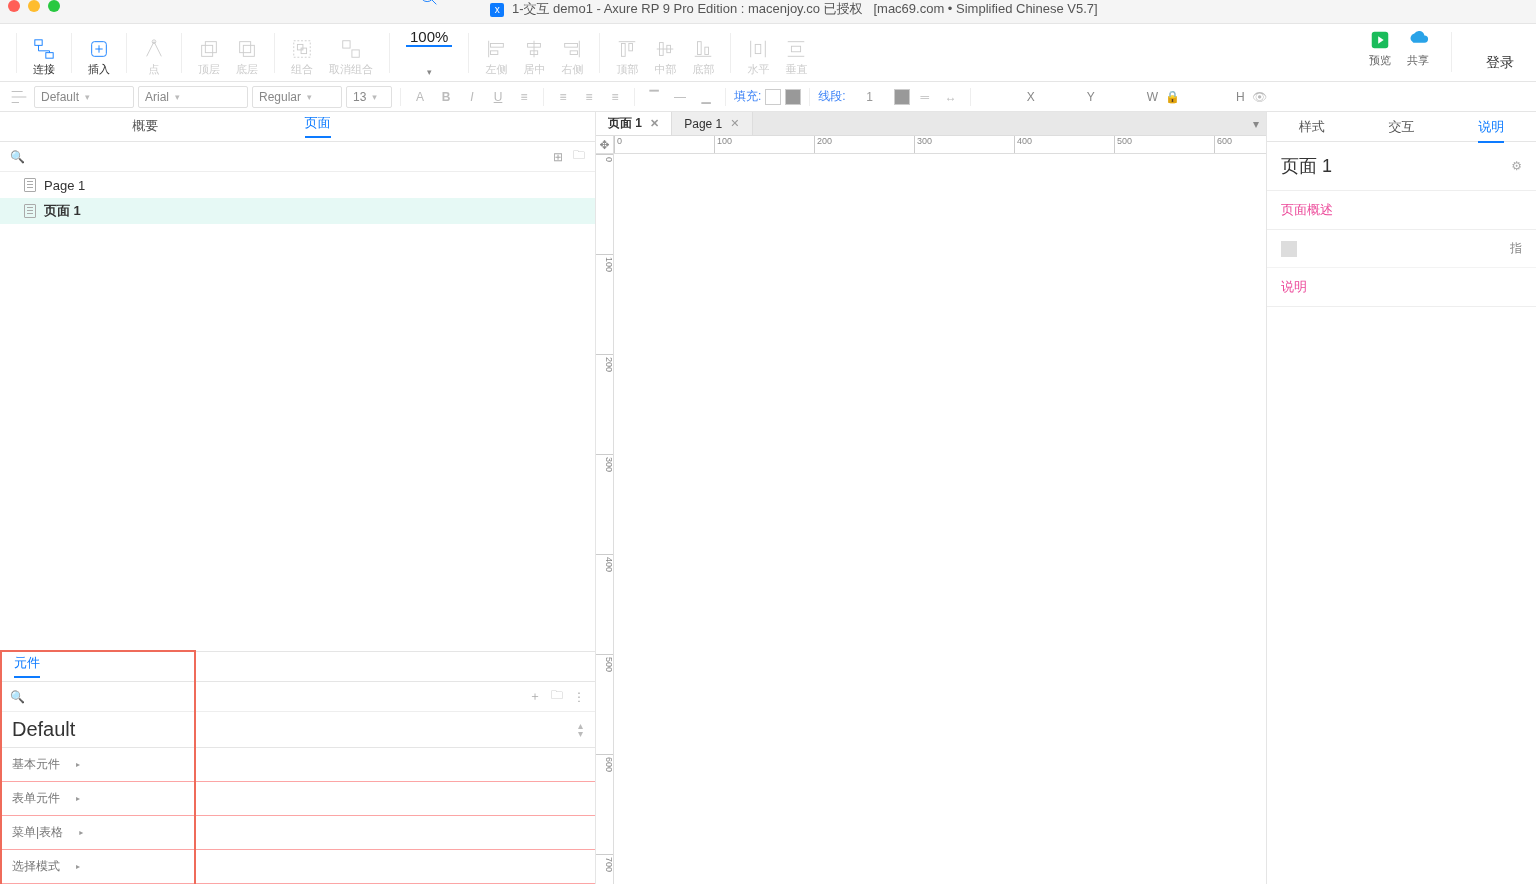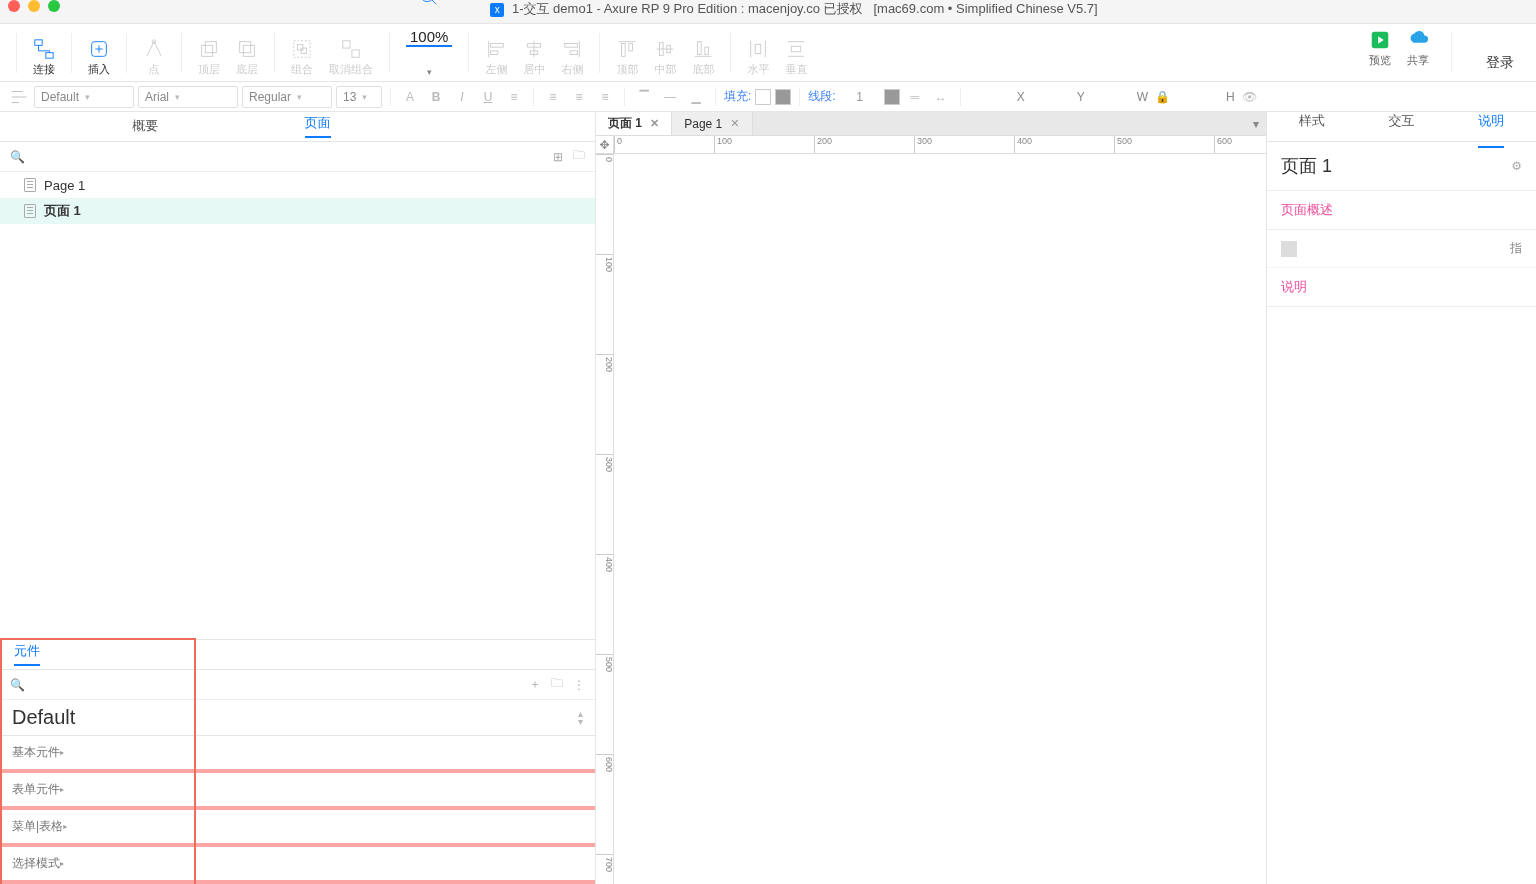--- a/index.html
+++ b/index.html
@@ -55,41 +55,41 @@
 .page-ico::after { content: ""; position: absolute; top: 2px; left: 2px; right: 2px; height: 1px; background: #aaa; box-shadow: 0 3px 0 #aaa, 0 6px 0 #aaa; }
 
 .pages-area { flex: 1; overflow: hidden; display: flex; flex-direction: column; }
 .pages-fill { flex: 1; }
 
 .widgets-panel { border-top: 1px solid #e5e5e5; position: relative; }
 .highlight-box { position: absolute; top: -2px; left: 0; width: 196px; height: 310px; border: 2px solid #ef6b5a; pointer-events: none; z-index: 10; }
 .lib-sel { padding: 6px 12px; border-bottom: 1px solid #e5e5e5; display: flex; align-items: center; justify-content: space-between; }
 .lib-sel .name { font-size: 20px; color: #333; }
 .lib-sel .arrow { color: #bbb; font-size: 10px; line-height: 8px; }
-.cat { padding: 8px 12px; border-bottom: 4px solid #fca5a5; font-size: 12px; color: #777; display: flex; align-items: center; gap: 0; }
+.cat { padding: 8px 12px; border-bottom: 1px solid #fca5a5; font-size: 12px; color: #777; display: flex; align-items: center; gap: 16px; }
 .cat .tri { font-size: 8px; color: #999; }
 
 .center { flex: 1; display: flex; flex-direction: column; position: relative; }
 .doc-tabs { height: 24px; background: #eee; display: flex; border-bottom: 1px solid #ddd; }
 .doc-tab { padding: 0 12px; display: flex; align-items: center; gap: 8px; font-size: 12px; border-right: 1px solid #ddd; }
 .doc-tab.active { background: #fff; font-weight: bold; }
 .doc-tab .x { color: #999; font-size: 11px; }
 .doc-tabs-rest { flex: 1; background: #e8e8e8; }
 .doc-dd { width: 20px; display: flex; align-items: center; justify-content: center; color: #888; background: #e8e8e8; }
 
 .ruler-h { height: 18px; background: #fff; border-bottom: 1px solid #ddd; position: relative; margin-left: 18px; overflow: hidden; }
 .ruler-h .tick { position: absolute; top: 0; height: 18px; border-left: 1px solid #ccc; font-size: 9px; color: #888; padding-left: 2px; }
 .ruler-corner { position: absolute; top: 24px; left: 0; width: 18px; height: 18px; border-right: 1px solid #ddd; border-bottom: 1px solid #ddd; display: flex; align-items: center; justify-content: center; color: #888; }
 .ruler-v { position: absolute; top: 42px; left: 0; width: 18px; bottom: 0; border-right: 1px solid #ddd; overflow: hidden; }
 .ruler-v .tick { position: absolute; left: 0; width: 18px; border-top: 1px solid #ccc; font-size: 9px; color: #888; writing-mode: vertical-rl; text-align: left; padding-top: 2px; }
 .canvas { position: absolute; top: 42px; left: 18px; right: 0; bottom: 0; background: #fff; }
 
 .rightcol { width: 270px; border-left: 1px solid #e5e5e5; display: flex; flex-direction: column; }
 .r-tabs { height: 30px; border-bottom: 1px solid #e5e5e5; display: flex; }
-.r-tab { flex: 1; display: flex; justify-content: center; font-size: 13px; color: #555; }
+.r-tab { flex: 1; display: flex; align-items: center; justify-content: center; font-size: 13px; color: #555; }
 .r-tab.active { color: #0d7bff; }
 .r-tab.active span { border-bottom: 2px solid #0d7bff; padding-bottom: 5px; margin-bottom: -7px; }
 .r-head { padding: 12px 14px; display: flex; align-items: center; justify-content: space-between; border-bottom: 1px solid #eee; }
 .r-head h3 { font-size: 18px; font-weight: 500; }
 .r-head .gear { color: #aaa; }
 .r-input { padding: 10px 14px; border-bottom: 1px solid #eee; color: #ec4899; font-size: 13px; }
 .r-row { padding: 10px 14px; display: flex; align-items: center; gap: 10px; border-bottom: 1px solid #f3f3f3; }
 .r-row .sw { width: 16px; height: 16px; background: #ddd; }
 .r-row .rlabel { margin-left: auto; color: #888; font-size: 12px; }
 
@@ -318,21 +318,21 @@
 <div class="formatbar">
   <div class="fb-ico">
       <svg viewBox="0 0 24 24" stroke="#bbb" fill="none">
         <path d="M4 6h12M4 12h16M4 18h8"></path>
       </svg>
     </div>
   <div class="fb-sel" style="width:100px">
       <span>Default</span>
       <span class="dd">▾</span>
     </div>
-  <div class="fb-sel" style="width:100px">
+  <div class="fb-sel" style="width:110px">
       <span>Arial</span>
       <span class="dd">▾</span>
     </div>
   <div class="fb-sel" style="width:90px">
       <span>Regular</span>
       <span class="dd">▾</span>
     </div>
   <div class="fb-sel" style="width:46px">
       <span>13</span>
       <span class="dd">▾</span>

